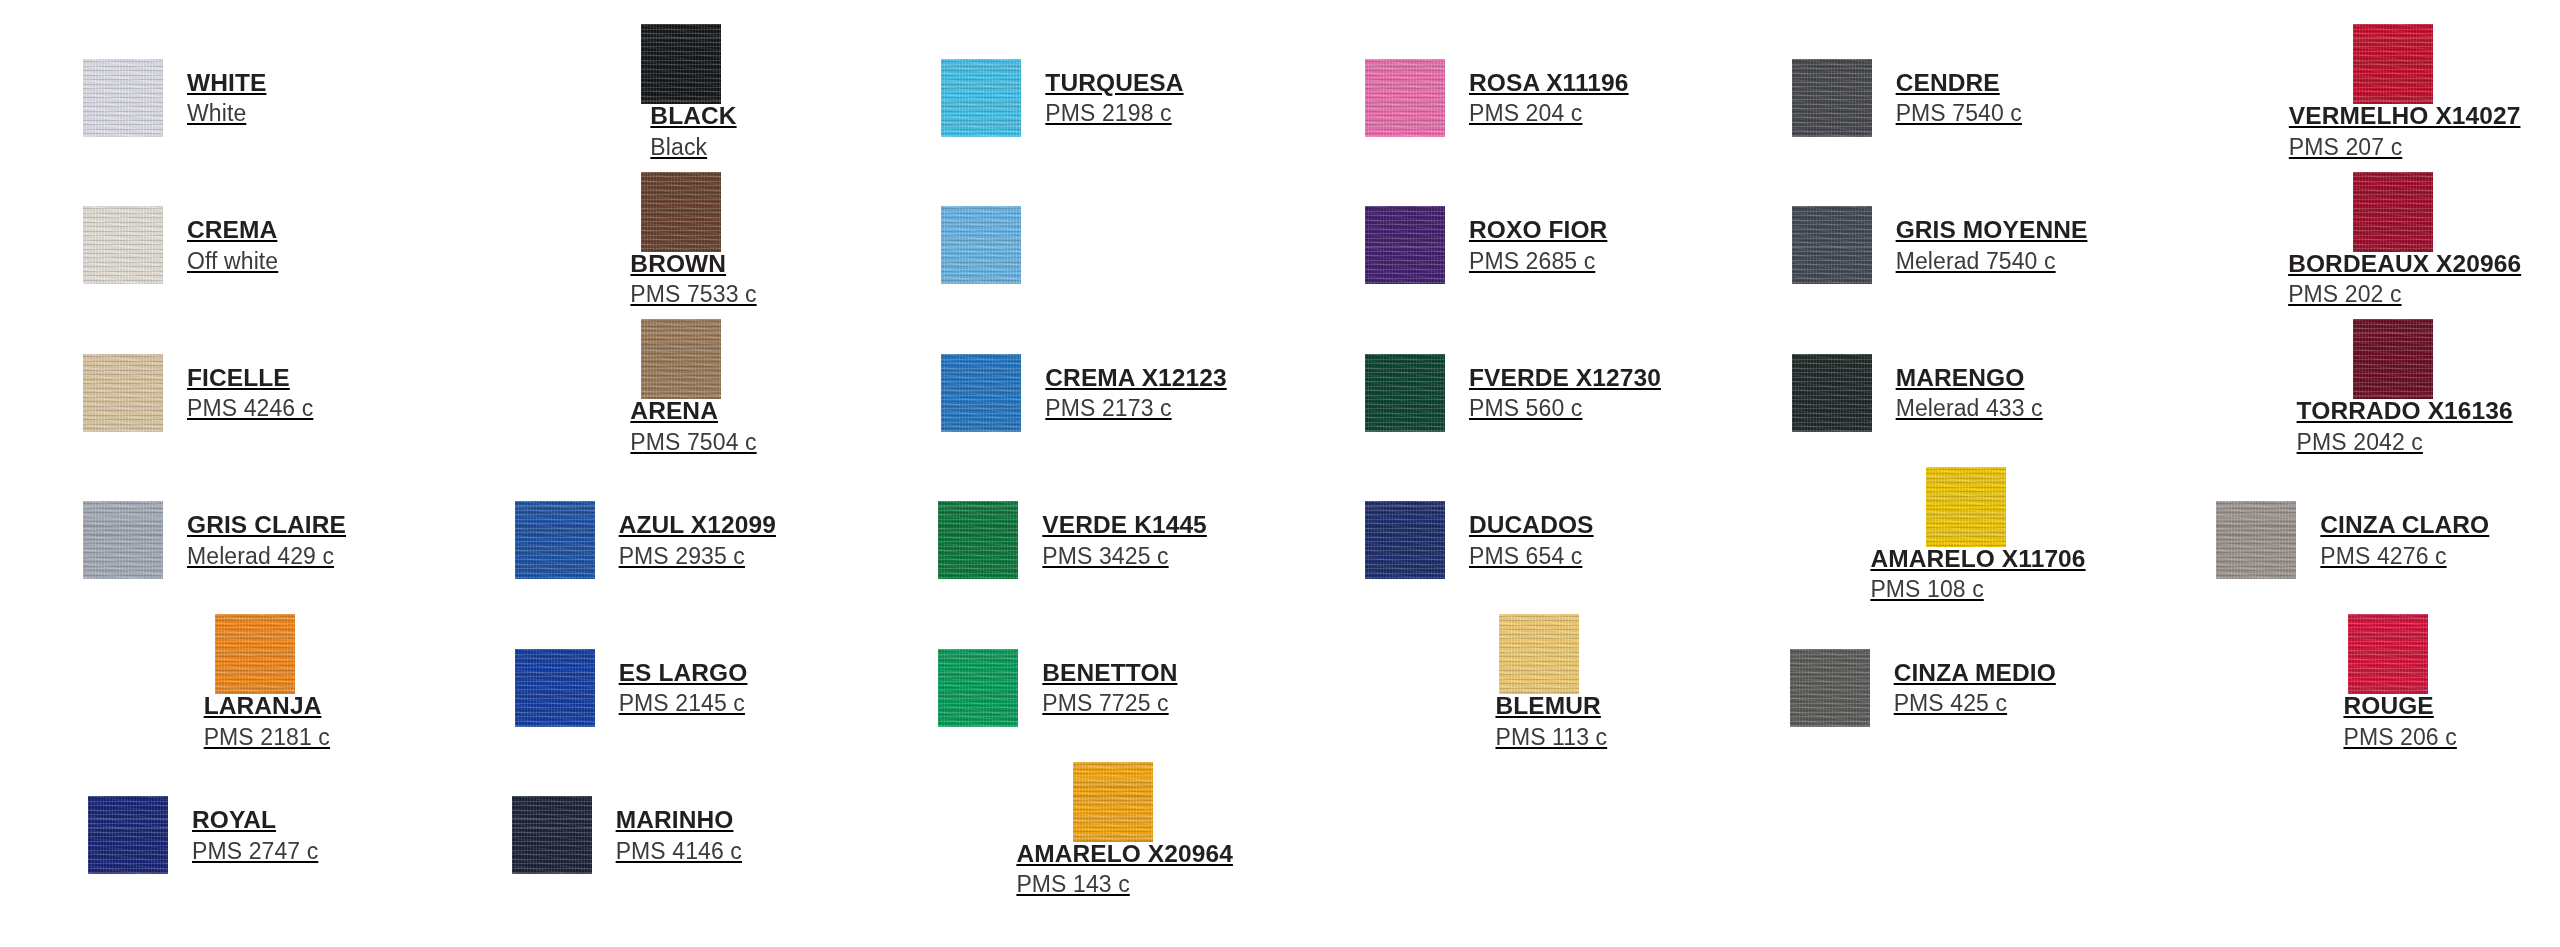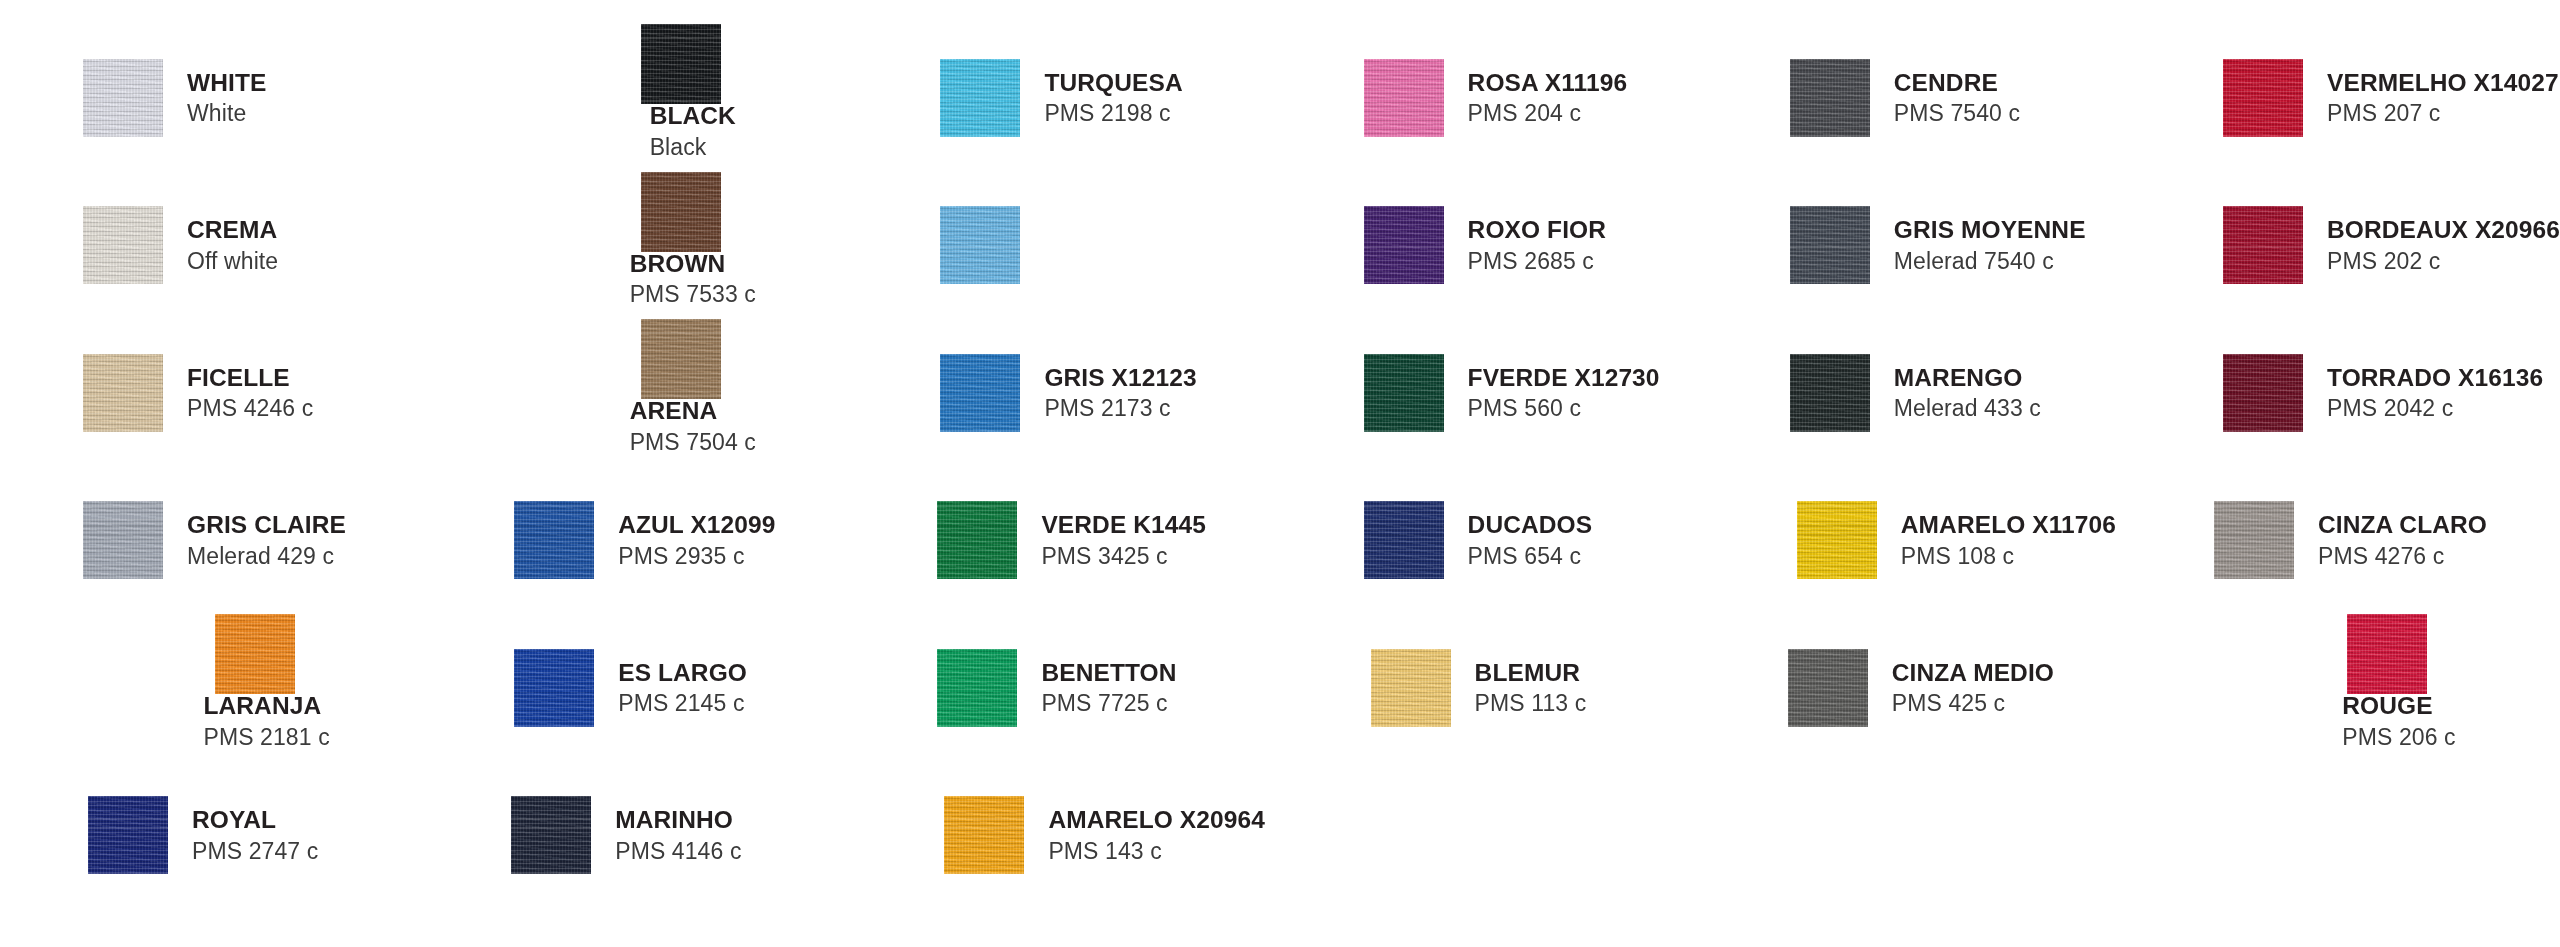--- a/index.html
+++ b/index.html
@@ -36,21 +36,21 @@
     padding-left: 83px;
     box-sizing: border-box;
   }
 
   
   .col-1 { padding-left: 83px; }
   .col-2 { padding-left: 83px; flex-direction: column; }
   .col-3 { padding-left: 88px; }
   .col-4 { padding-left: 85px; }
   .col-5 { padding-left: 85px; }
-  .col-6 { padding-left: 92px; }
+  .col-6 { padding-left: 92px; flex-direction: column; }
 
   .swatch-chip {
     width: 80px;
     height: 78px;
     flex: 0 0 80px;
     position: relative;
     overflow: hidden;
     background-color: #cccccc;
   }
   
@@ -98,20 +98,21 @@
   .swatch-chip.pale {
     box-shadow: inset 0 0 0 1px rgba(0,0,0,0.045);
   }
 
   .swatch-text {
     padding-left: 24px;
     display: flex;
     flex-direction: column;
     justify-content: center;
     line-height: 1.0;
+    text-decoration: underline;
   }
 
   .swatch-name {
     font-size: 24.5px;
     font-weight: bold;
     color: #231f20;
     letter-spacing: 0.1px;
     white-space: nowrap;
     margin-bottom: 7px;
   }
@@ -218,21 +219,21 @@
     <div class="swatch-cell col-2">
       <div class="swatch-chip" style="background-color: rgb(157, 126, 92);"></div>
       <div class="swatch-text">
         <div class="swatch-name">ARENA</div>
         <div class="swatch-ref">PMS 7504 c</div>
       </div>
     </div>
     <div class="swatch-cell col-3">
       <div class="swatch-chip" style="background-color: rgb(37, 121, 197);"></div>
       <div class="swatch-text">
-        <div class="swatch-name">GRIS X12123</div>
+        <div class="swatch-name">CREMA X12123</div>
         <div class="swatch-ref">PMS 2173 c</div>
       </div>
     </div>
     <div class="swatch-cell col-4">
       <div class="swatch-chip" style="background-color: rgb(13, 69, 50);"></div>
       <div class="swatch-text">
         <div class="swatch-name">FVERDE X12730</div>
         <div class="swatch-ref">PMS 560 c</div>
       </div>
     </div>

